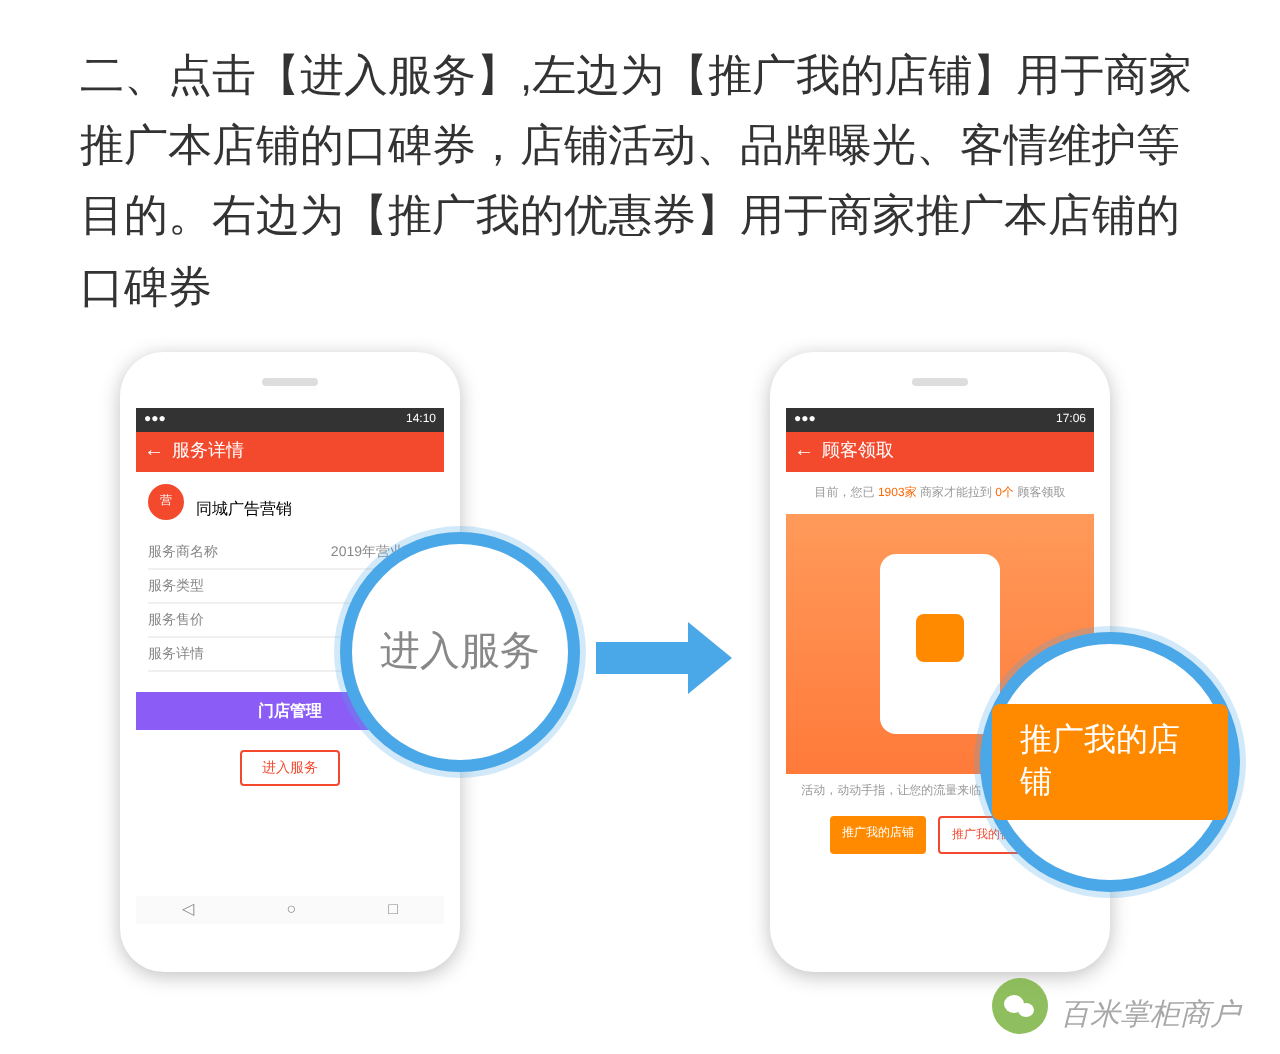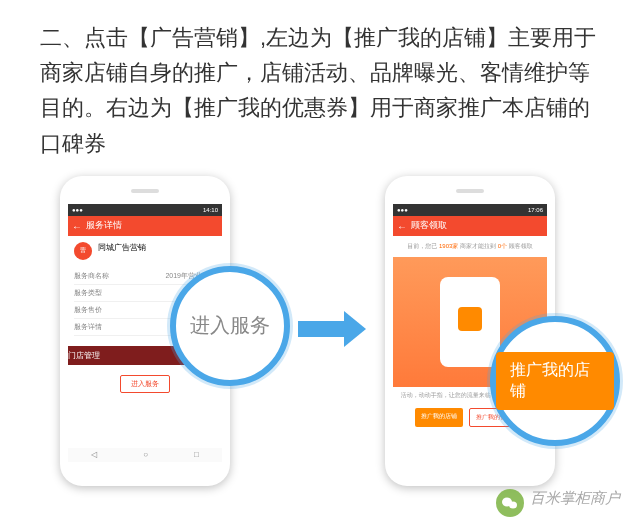--- a/index.html
+++ b/index.html
@@ -15,25 +15,25 @@
   .phone-right { left: 385px; top: 5px; }
   .phone::before { content:""; position:absolute; top:13px; left:50%; transform:translateX(-50%); width:28px; height:4px; border-radius:2px; background:#ddd; }
   .phone::after { content:""; position:absolute; bottom:5px; left:50%; transform:translateX(-50%); width:100px; height:14px; color:#bbb; font-size:12px; }
   .screen { width: 100%; height: 100%; background:#fff; position:relative; overflow:hidden; }
   
   .status-bar { height:12px; background:#333; display:flex; align-items:center; justify-content:space-between; padding:0 4px; font-size:6px; color:#fff;}
   .nav-bar { height:20px; background:#f34a2e; display:flex; align-items:center; color:#fff; font-size:9px; padding-left:4px; gap:4px;}
   .back-arrow { font-size:10px; }
   
   
-  .service-header { display:flex; align-items:flex-start; gap:6px; padding:6px; font-size:8px; }
+  .service-header { display:flex; align-items:flex-end; gap:6px; padding:6px; font-size:8px; }
   .red-circle-icon { width:18px; height:18px; border-radius:50%; background:#f34a2e; display:flex; align-items:center; justify-content:center; color:#fff; font-size:6px; }
   .info-rows { padding:2px 6px; }
   .info-row { display:flex; justify-content:space-between; font-size:7px; color:#888; padding:3px 0; border-bottom:1px solid #f0f0f0; }
-  .orange-tab { background:#7f1d1d; color:#fff; text-align:left; font-size:8px; padding:4px 0; margin-top:8px; }
+  .orange-tab { background:#8b5cf6; color:#fff; text-align:center; font-size:8px; padding:4px 0; margin-top:8px;font-weight:bold; }
   .outline-btn { border:1px solid #f34a2e; color:#f34a2e; font-size:7px; padding:3px 10px; margin:10px auto; width:50px; text-align:center; border-radius:2px; }
   .android-nav { position:absolute; bottom:0; left:0; right:0; height:14px; display:flex; justify-content:space-around; align-items:center; font-size:8px; color:#888; background:#fafafa; }
   
   
   .banner-text { font-size:6px; color:#999; text-align:center; padding:6px 4px; }
   .orange-num { color:#ff6600; }
   .promo-bg { height:130px; background:linear-gradient(180deg,#ff9a5a,#ff7a3a); position:relative; display:flex; align-items:center; justify-content:center; }
   .phone-illus { width:60px; height:90px; background:#fff; border-radius:8px; position:relative; }
   .phone-illus::after { content:""; position:absolute; top:30px; left:18px; width:24px; height:24px; background:#ff8a00; border-radius:4px; }
   .bottom-text { font-size:6px; color:#999; text-align:center; padding:4px; }
@@ -47,28 +47,28 @@
   .callout-right { width:130px; height:130px; left:490px; top:145px; z-index:5; }
   .callout-text-grey { color:#888; font-size:20px; }
   .callout-btn-orange { background:#ff8a00; color:#fff; padding:8px 14px; border-radius:4px; font-size:16px; }
   
   
   .arrow { position:absolute; left:298px; top:140px; display:flex; align-items:center; }
   .arrow-shaft { width:46px; height:16px; background:#4aa7e8; }
   .arrow-head { width:0; height:0; border-left:22px solid #4aa7e8; border-top:18px solid transparent; border-bottom:18px solid transparent; }
   
   
-  .watermark { position:absolute; right:20px; bottom:10px; display:flex; align-items:flex-start; gap:6px; opacity:0.85; }
+  .watermark { position:absolute; right:20px; bottom:10px; display:flex; align-items:flex-end; gap:6px; opacity:0.85; }
   .wechat-icon { width:28px; height:28px; border-radius:50%; background:#7cb342; display:flex; align-items:center; justify-content:center; color:#fff; font-size:12px; }
   .watermark-text { font-size:15px; color:#999; font-style:italic; }
 </style>
 </head>
 <body>
 
-<div class="instruction">二、点击【广告营销】,左边为【推广我的店铺】主要用于商家店铺自身的推广，店铺活动、品牌曝光、客情维护等目的。右边为【推广我的优惠券】用于商家推广本店铺的口碑券</div>
+<div class="instruction">二、点击【进入服务】,左边为【推广我的店铺】用于商家推广本店铺的口碑券，店铺活动、品牌曝光、客情维护等目的。右边为【推广我的优惠券】用于商家推广本店铺的口碑券</div>
 
 <div class="phones-area">
 
   <div class="phone phone-left">
     <div class="screen">
       <div class="status-bar">
         <span>●●●</span>
         <span>14:10</span>
       </div>
       <div class="nav-bar">

